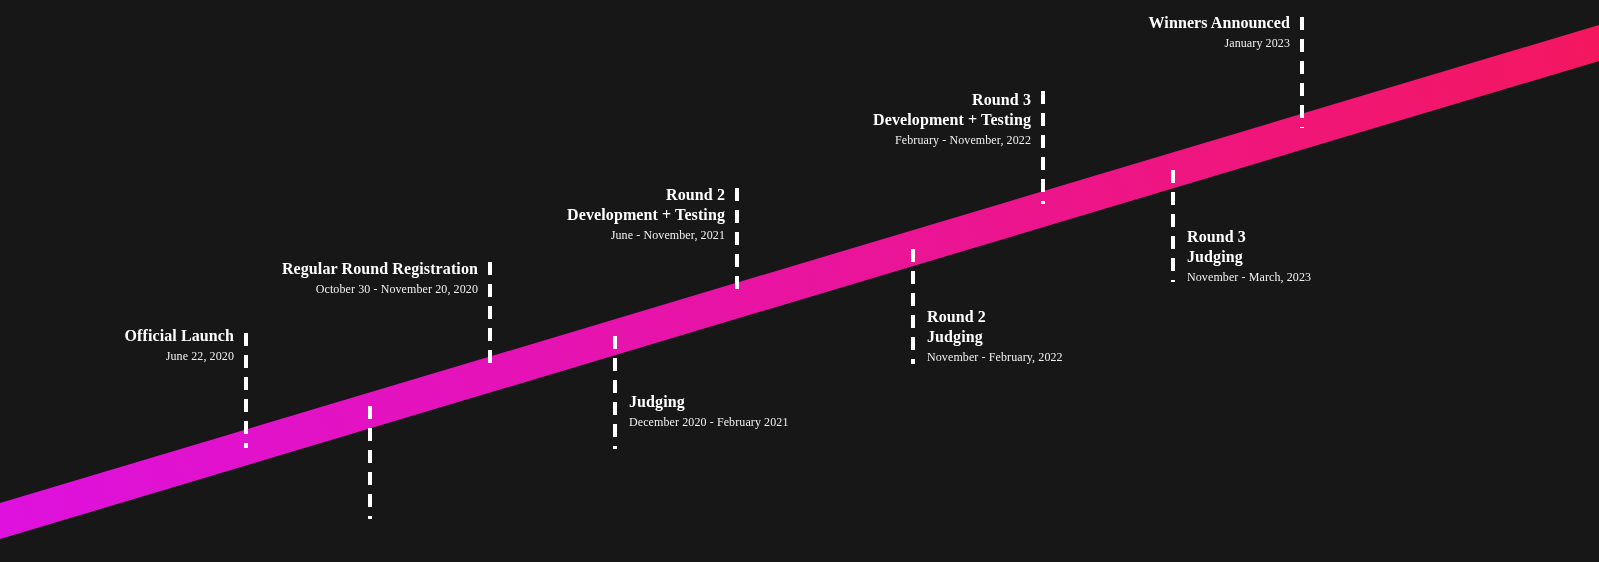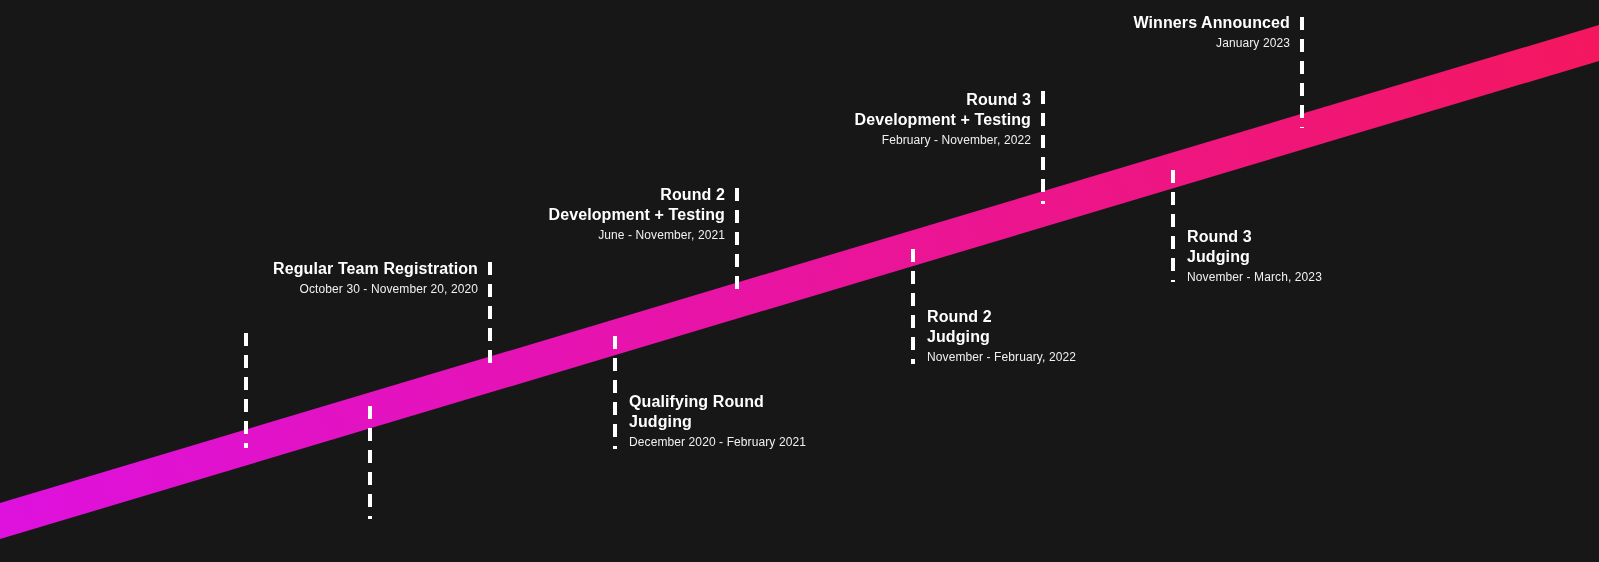--- a/index.html
+++ b/index.html
@@ -25,20 +25,21 @@
     stroke-dasharray: 13 9;
     fill: none;
   }
   #label-layer {
     position: absolute;
     inset: 0;
   }
   .milestone {
     position: absolute;
     white-space: nowrap;
+    font-family: Liberation Serif, serif;
   }
   .milestone.above { text-align: right; }
   .milestone.below { text-align: left; }
   .m-title {
     font-size: 16px;
     font-weight: 700;
     line-height: 20px;
     color: var(--title, #ffffff);
     letter-spacing: 0.1px;
   }
@@ -68,28 +69,31 @@
         <line x1="490" x2="490" y1="262" y2="369" class="dash"></line>
         <line x1="615" x2="615" y1="336" y2="449" class="dash"></line>
         <line x1="737" x2="737" y1="188" y2="296" class="dash"></line>
         <line x1="913" x2="913" y1="249" y2="364" class="dash"></line>
         <line x1="1043" x2="1043" y1="91" y2="204" class="dash"></line>
         <line x1="1173" x2="1173" y1="170" y2="282" class="dash"></line>
         <line x1="1302" x2="1302" y1="17" y2="128" class="dash"></line>
       </g>
   </svg>
   <div id="label-layer">
+      <div class="milestone above" style="top: 326px; right: 1365px;">
+        <div class="m-title">Official Launch</div>
+        <div class="m-date">June 22, 2020</div>
+      </div>
       <div class="milestone below" style="top: 480px; left: 384px;">
       </div>
       <div class="milestone above" style="top: 259px; right: 1121px;">
-        <div class="m-title">Regular Team Registration</div>
+        <div class="m-title">Regular Round Registration</div>
         <div class="m-date">October 30 - November 20, 2020</div>
       </div>
       <div class="milestone below" style="top: 392px; left: 629px;">
-        <div class="m-title">Qualifying Round</div>
         <div class="m-title">Judging</div>
         <div class="m-date">December 2020 - February 2021</div>
       </div>
       <div class="milestone above" style="top: 185px; right: 874px;">
         <div class="m-title">Round 2</div>
         <div class="m-title">Development + Testing</div>
         <div class="m-date">June - November, 2021</div>
       </div>
       <div class="milestone below" style="top: 307px; left: 927px;">
         <div class="m-title">Round 2</div>

